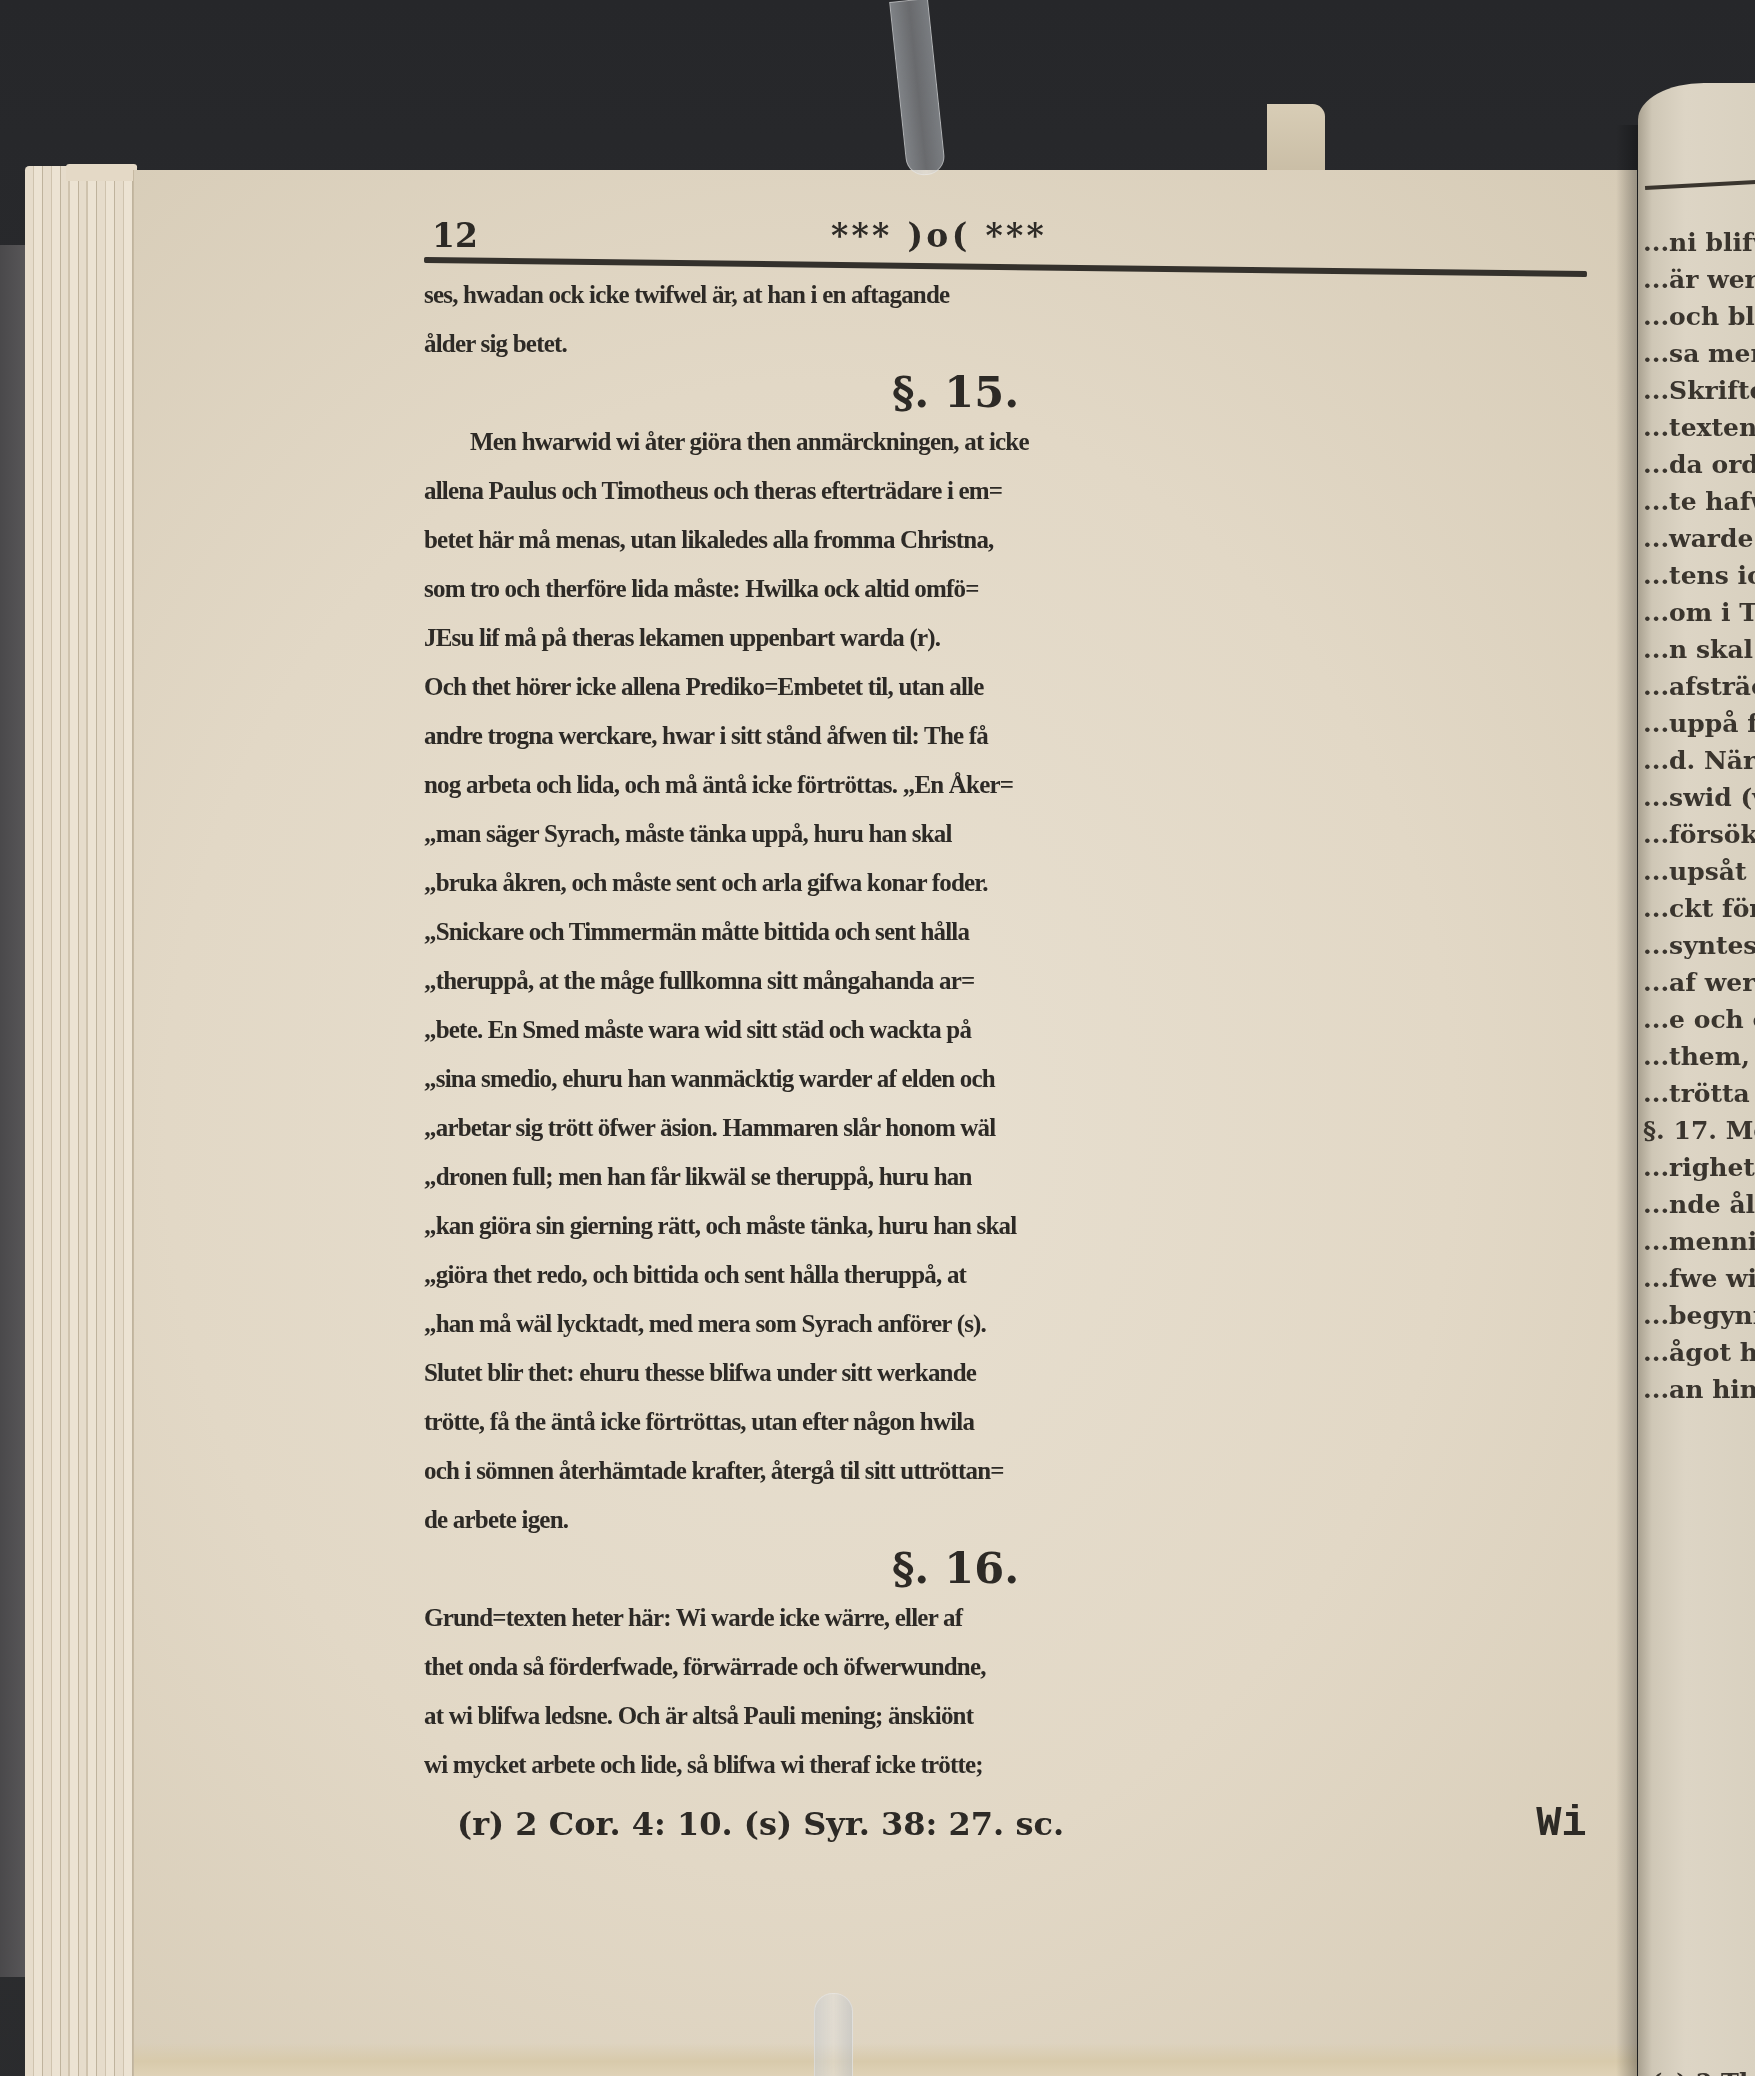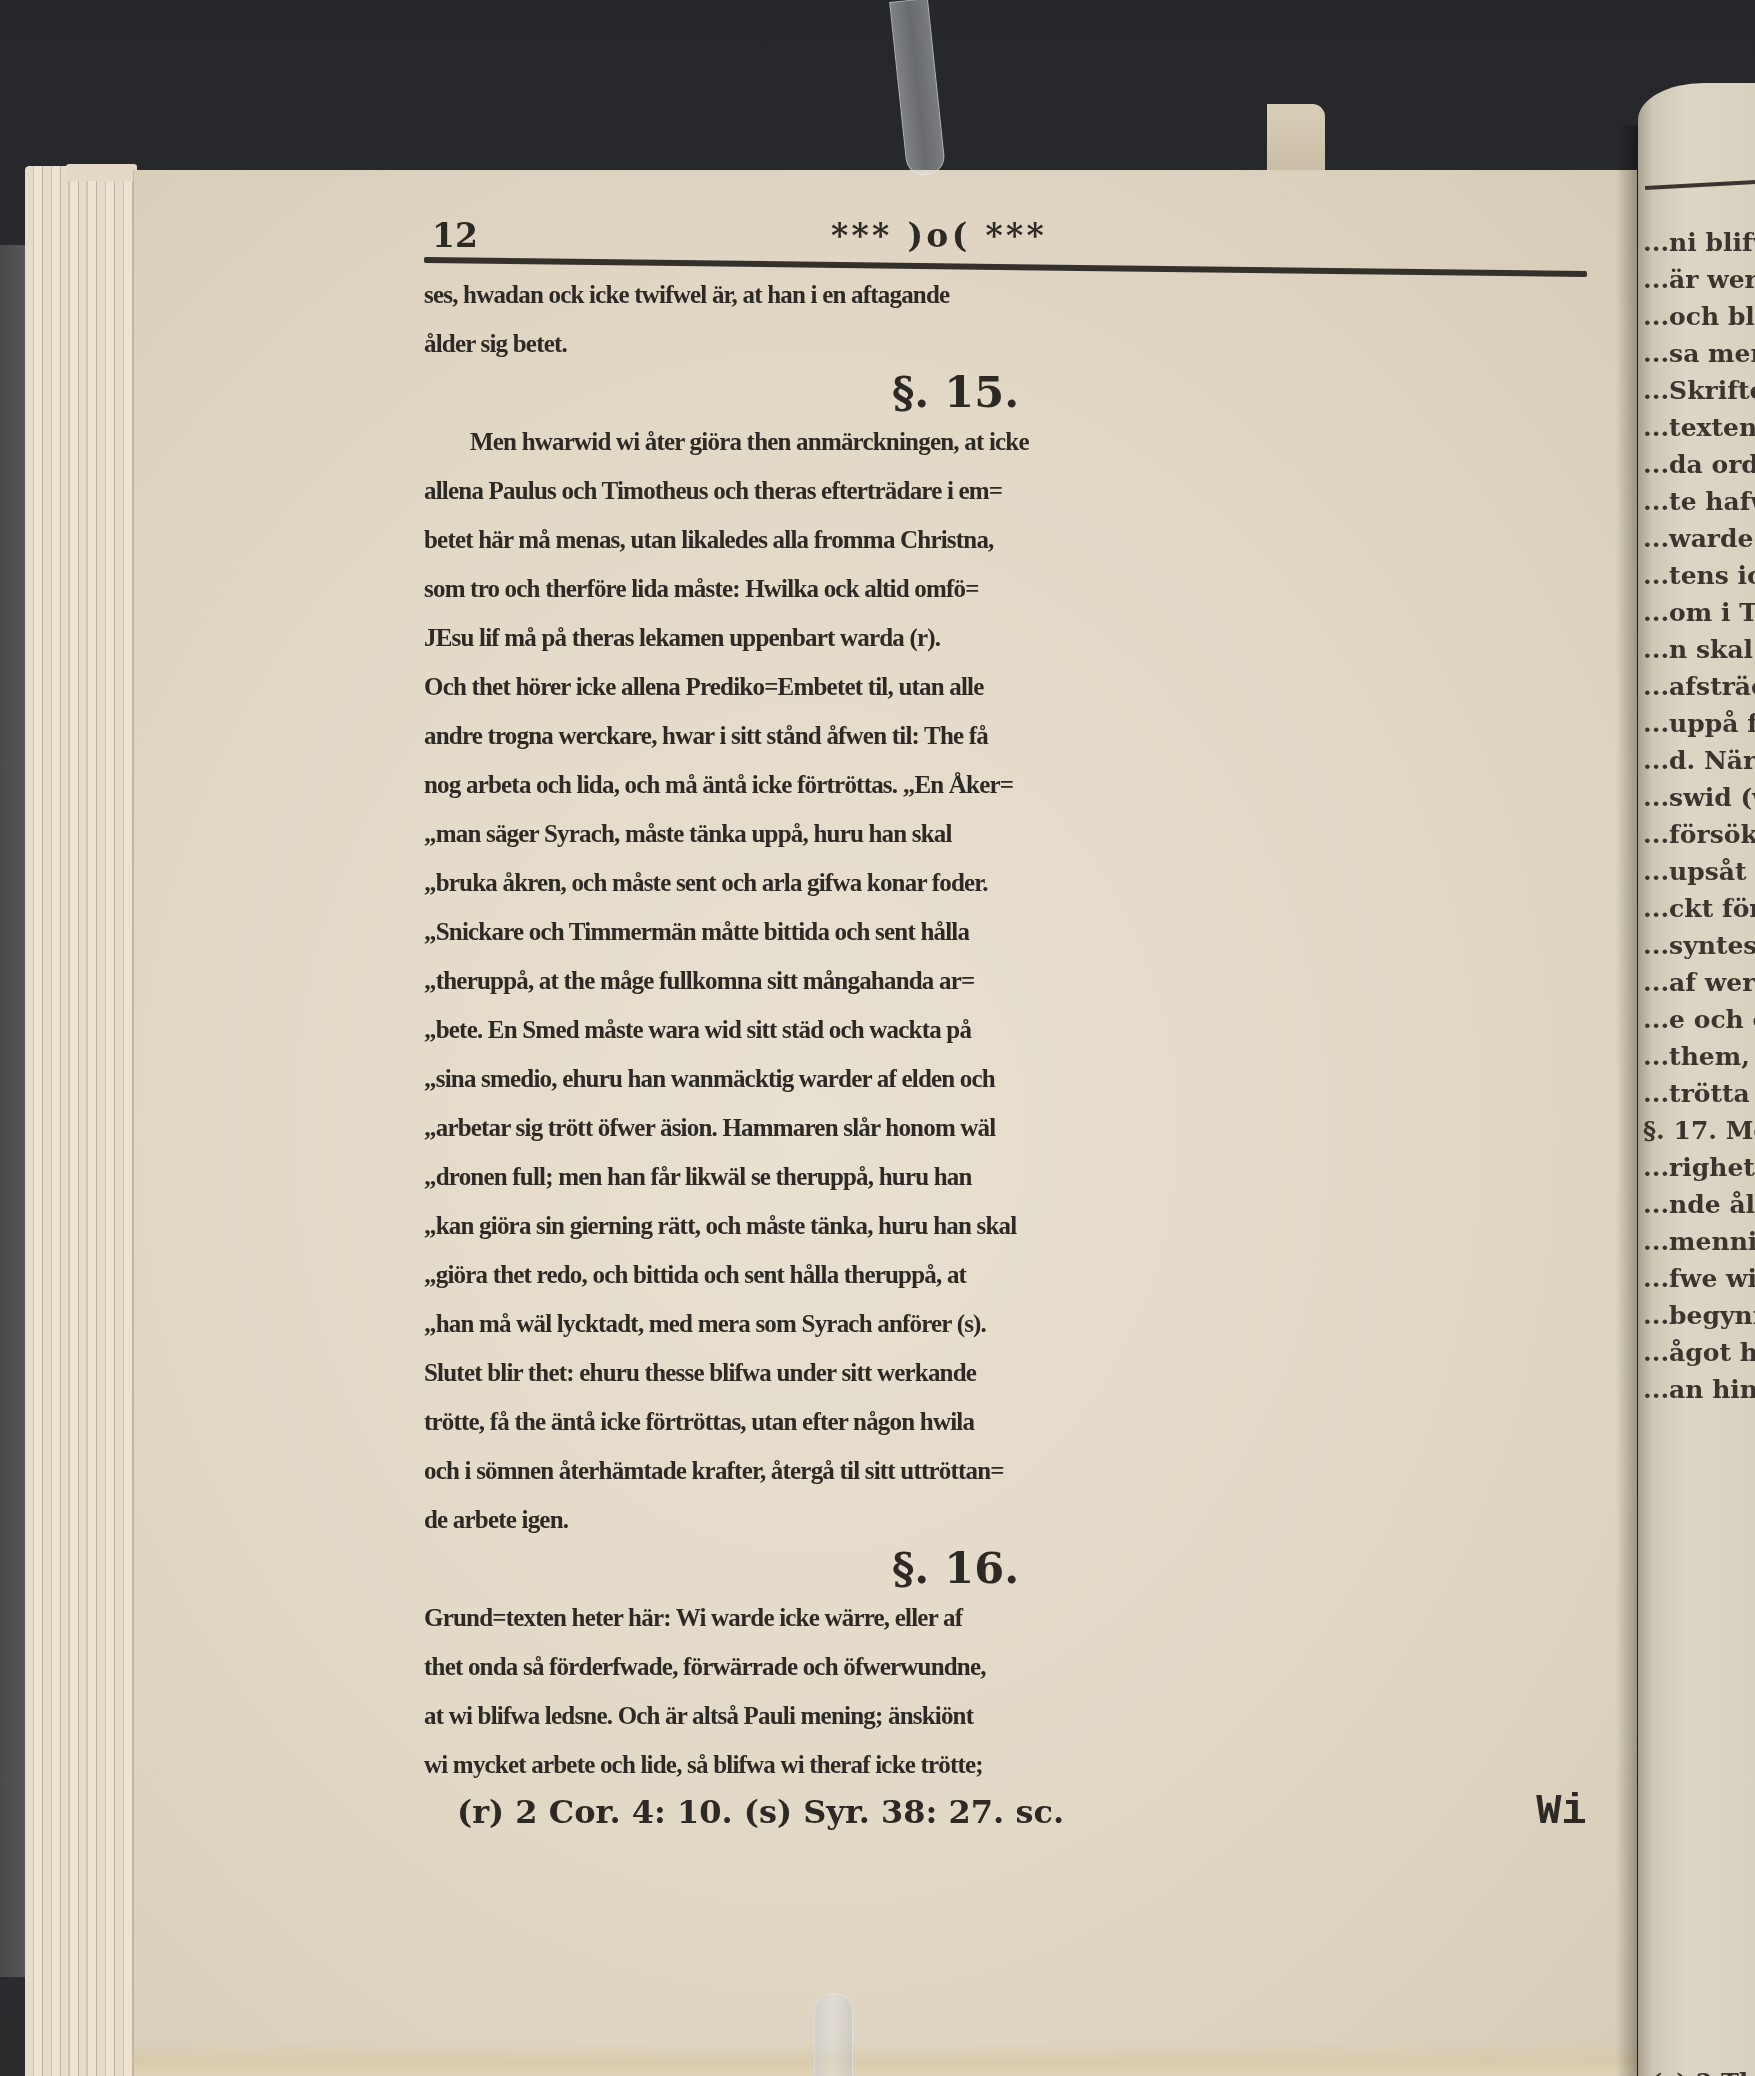--- a/index.html
+++ b/index.html
@@ -36,21 +36,21 @@
 
   .content { position: absolute; left: 424px; top: 208px; width: 1171px; color: #2d2a26;
     font-family: "DejaVu Serif", serif; font-weight: bold; }
   .running-head { position: relative; height: 62px; }
   .page-num { position: absolute; left: 0; top: 8.3px; font-size: 33px; margin-left: 8px; }
   .ornament { position: absolute; left: 407px; top: 8.3px; font-size: 33px; letter-spacing: 3.3px; }
   .rule { position: absolute; left: 0; top: 56px; width: 1163px; height: 5.8px; background: #34312c; border-radius: 1.7px; transform: rotate(0.7deg); }
   .line { font-size: 25px; line-height: 49px; white-space: nowrap; letter-spacing: -0.8px; font-family: Liberation Serif, serif; }
   .line.indent { padding-left: 46px; }
   .section-mark { font-size: 43px; line-height: 49px; text-align: center; padding-right: 108px; }
-  .footnotes { font-size: 32px; line-height: 46px; margin-top: 0; padding-left: 33px; position: relative; }
+  .footnotes { font-size: 32px; line-height: 46px; margin-top: 12px; padding-left: 33px; position: relative; }
   .catchword { position: absolute; right: 8.3px; top: 0; font-size: 42px; font-family: Liberation Mono, monospace; }
 
   .rp-content { position: absolute; left: 1643px; top: 224px; width: 113px; color: #3a352e; font-family: "DejaVu Serif", serif; font-weight: bold; }
   .rp-rule { position: absolute; left: 1645px; top: 183px; width: 111px; height: 4.2px; background: #3a352e; transform: rotate(-3deg); }
   .rp-line { font-size: 25px; line-height: 37px; white-space: nowrap; overflow: hidden; }
   .rp-footnote { position: absolute; left: 1651px; top: 2068px; font-size: 24px; color: #3a352e; white-space: nowrap; font-weight: bold; }
 </style>
 </head>
 <body>
 

